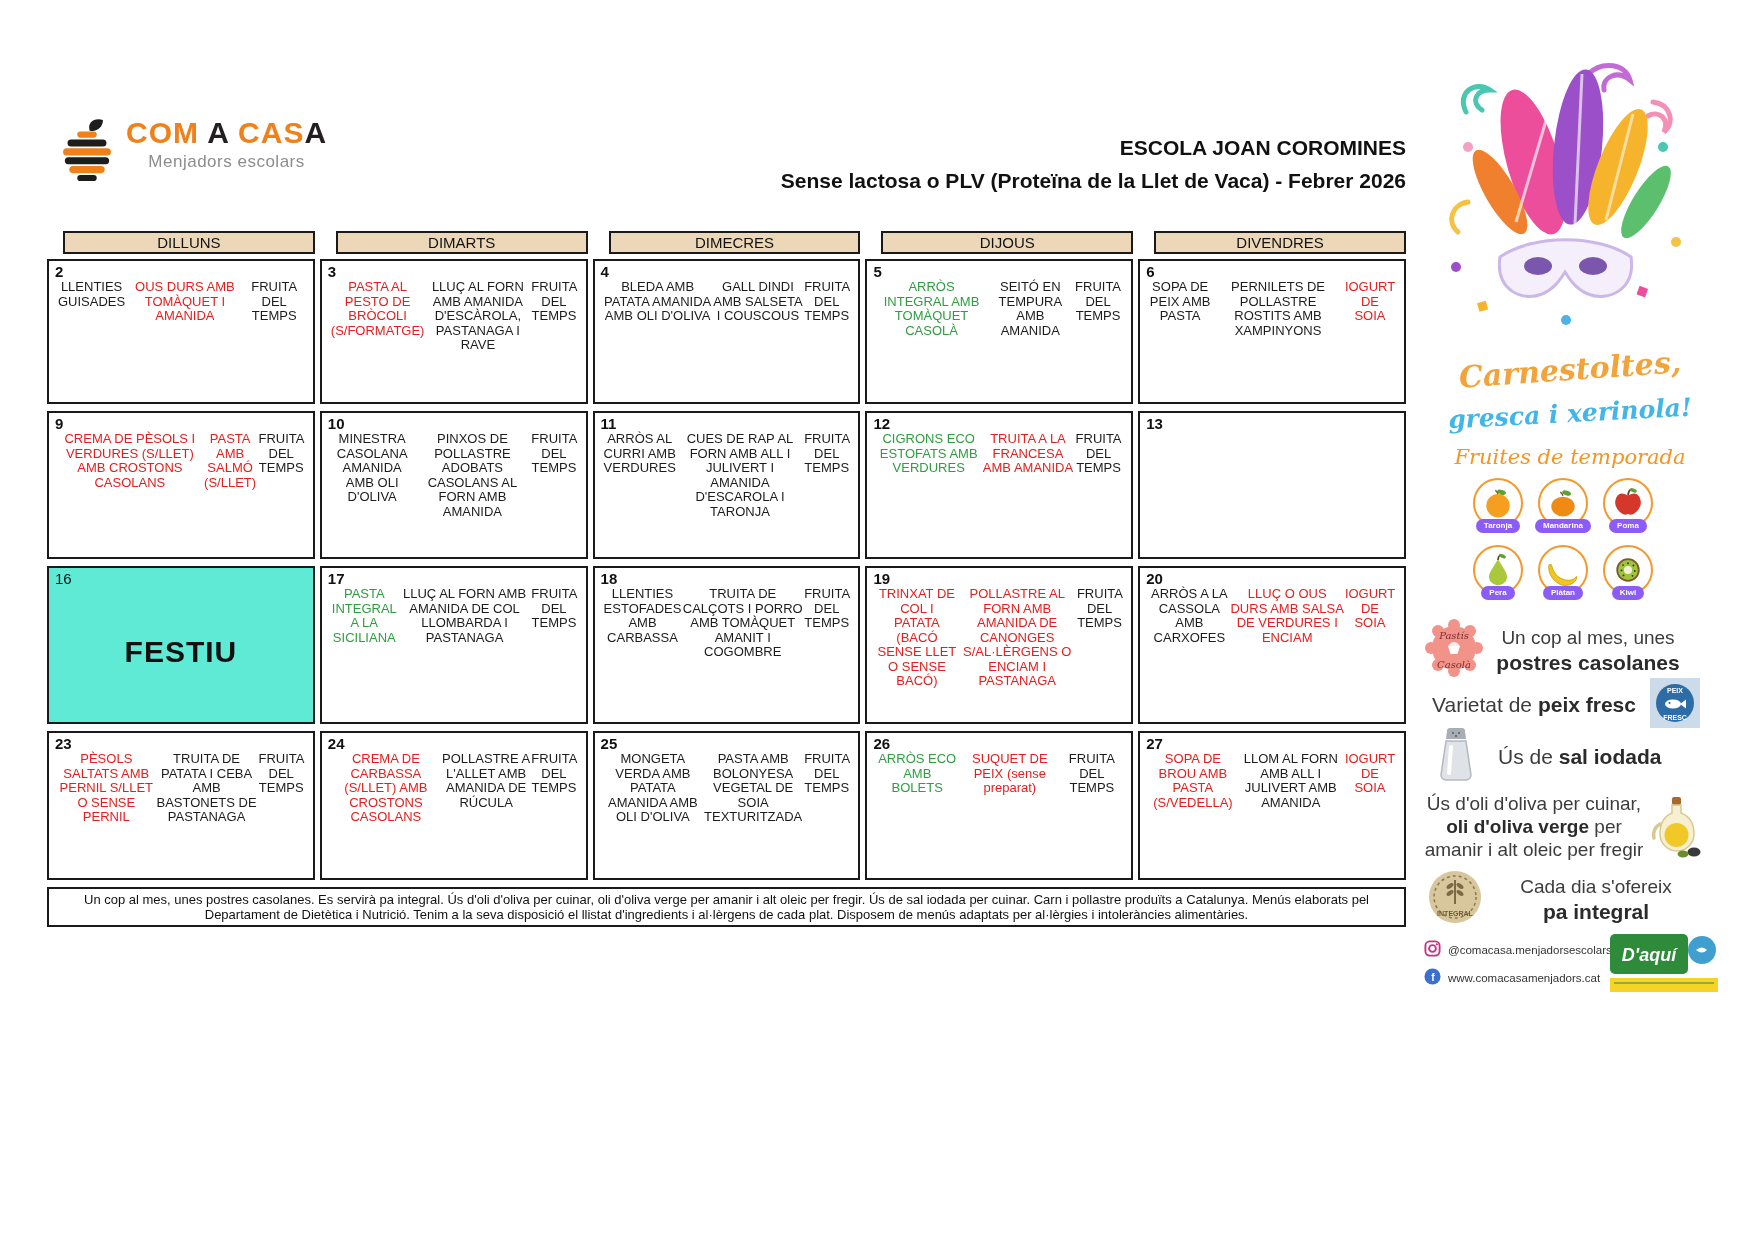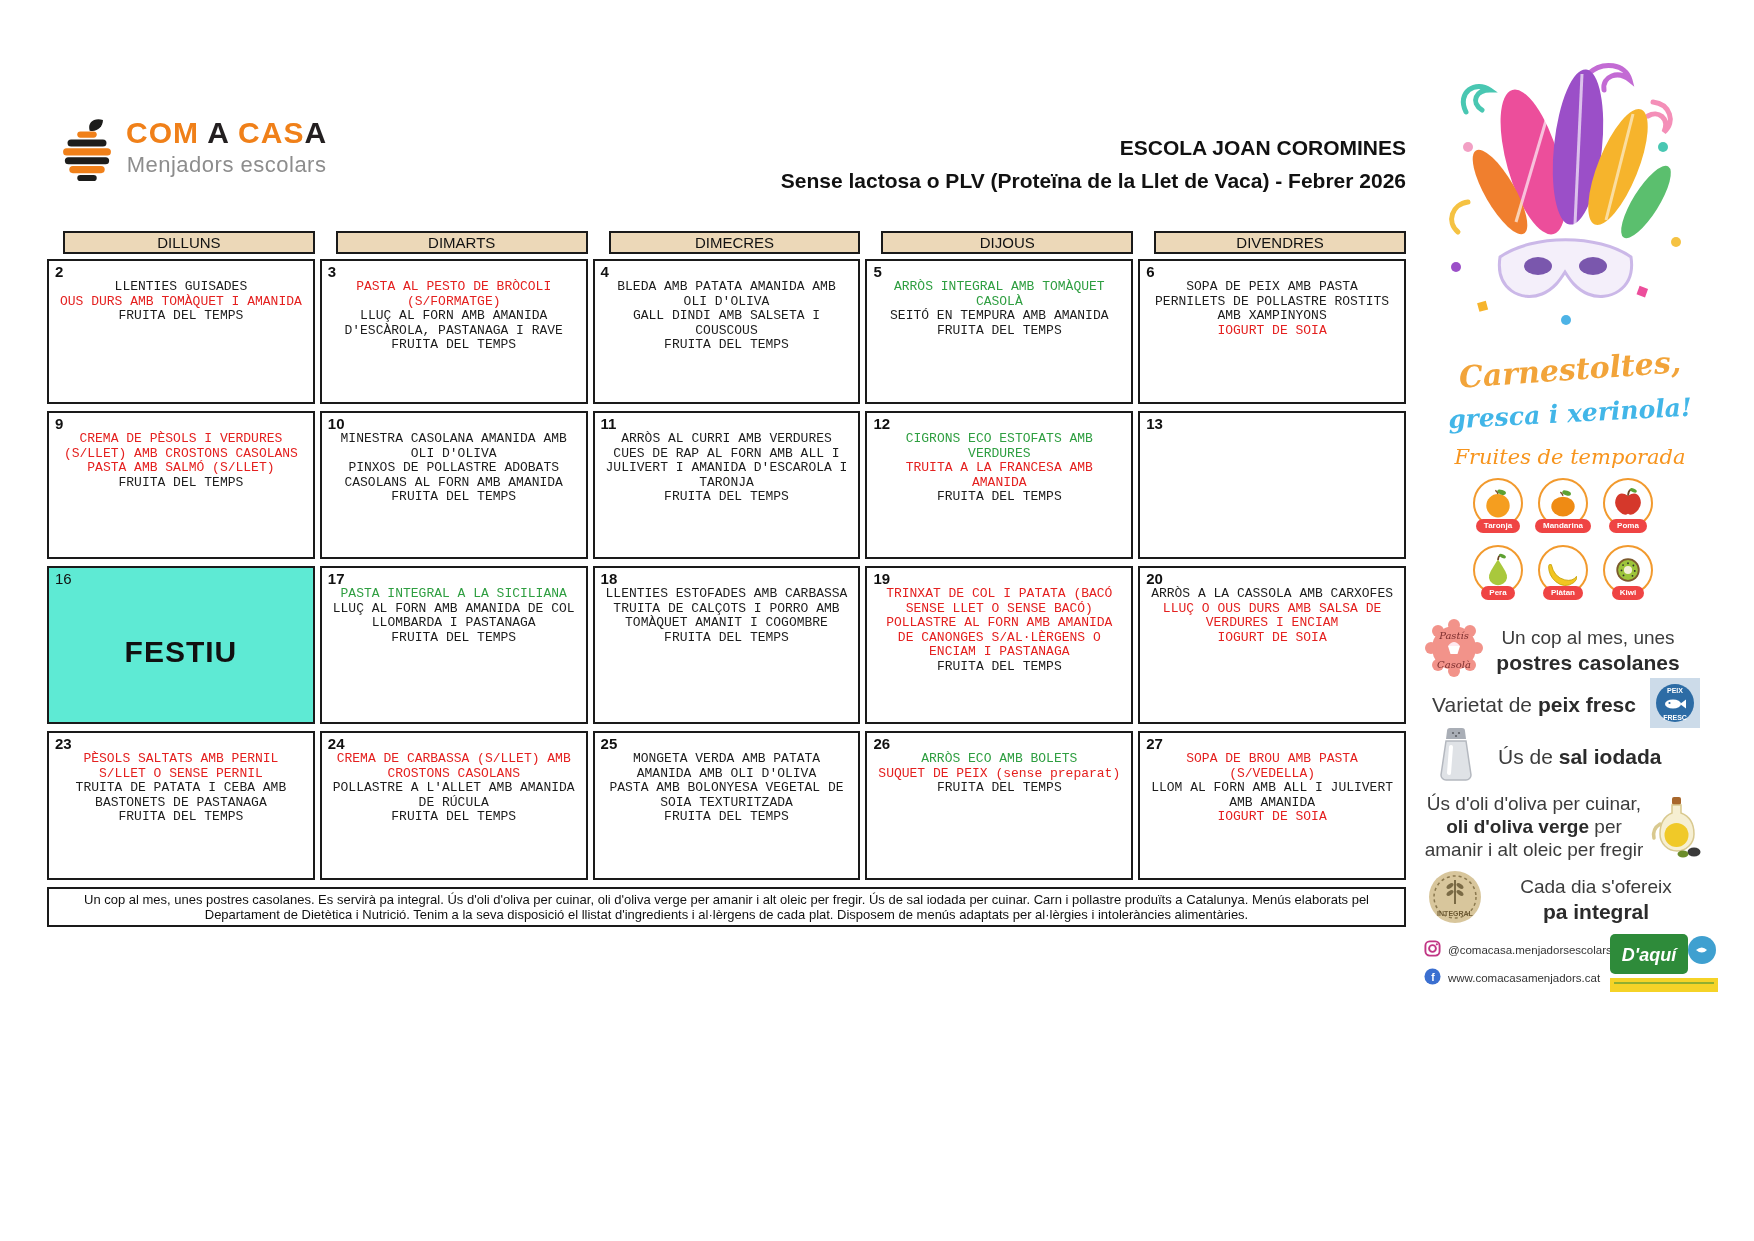--- a/index.html
+++ b/index.html
@@ -3,38 +3,38 @@
 <meta charset="utf-8">
 <style>
   html,body{margin:0;padding:0;background:#fff;}
   .page{position:relative;width:1754px;height:1241px;background:#fff;overflow:hidden;
         font-family:"Liberation Sans",sans-serif;color:#1c1c1c;}
 
   
   .logo{position:absolute;left:56px;top:116px;display:flex;align-items:flex-start;gap:8px;}
   .logo-apple svg{width:62px;height:70px;}
   .brand{font-size:30px;font-weight:bold;letter-spacing:1px;line-height:34px;}
-  .tagline{font-size:22px;color:#8d8d8d;letter-spacing:.5px;margin-top:2px;text-align:center;}
+  .tagline{font-size:17px;color:#8d8d8d;letter-spacing:.5px;margin-top:2px;text-align:center;}
 
   
   .school{position:absolute;right:348px;top:136px;font-size:21px;font-weight:bold;color:#111;}
   .menu-title{position:absolute;right:348px;top:169px;font-size:21px;font-weight:bold;color:#111;}
 
   
   .cal{position:absolute;left:47px;top:231px;width:1359px;}
   .day-row{display:grid;grid-template-columns:repeat(5,1fr);gap:5px;margin-bottom:5px;}
   .day-cell{height:23px;border:2px solid #1a1a1a;background:#ecd8b8;box-sizing:border-box;
             display:flex;align-items:center;justify-content:center;font-size:15px;color:#111;margin-left:16px;}
   .week{display:grid;grid-template-columns:repeat(5,1fr);gap:5px;margin-bottom:7px;}
   .cell{box-sizing:border-box;border:2px solid #1a1a1a;background:#fff;display:flex;
         flex-direction:column;padding:2px 6px 5px;}
   .cell.festiu{background:#5eead4;}
   .daynum{font-weight:bold;font-size:15px;color:#111;}
   .cell.festiu .daynum{font-weight:normal;}
-  .dishes{flex:1;display:flex;flex-direction:column;justify-content:flex-start;padding:0 3px 2px;font-family:Liberation Mono, monospace;}
+  .dishes{flex:1;display:flex;justify-content:center;padding:0 3px 2px;}
   .dish{text-align:center;font-size:13px;line-height:14.5px;color:#1c1c1c;}
   .dish.c-red{color:#e4201f;}
   .dish.c-green{color:#2e9e40;}
   .festiu-label{margin:auto;font-size:30px;font-weight:bold;letter-spacing:1px;color:#111;}
   .cal-footer{box-sizing:border-box;border:2px solid #1a1a1a;padding:3px 12px;text-align:center;
               font-size:13px;line-height:15px;color:#111;}
 
   
   .sb{position:absolute;}
   #carnival{left:1438px;top:52px;}
@@ -44,21 +44,21 @@
   #gresca{left:1420px;top:399px;width:300px;text-align:center;
       font-family:"DejaVu Serif",serif;font-style:italic;font-weight:bold;font-size:25px;
       color:#42b6e8;transform:rotate(-3deg);}
   #fruites-title{left:1420px;top:445px;width:300px;text-align:center;
       font-family:"DejaVu Serif",serif;font-style:italic;font-weight:normal;font-size:21px;color:#f7941d;}
   #fruits-grid{left:1468px;top:478px;width:200px;display:grid;grid-template-columns:repeat(3,60px);gap:12px 5px;}
   .fruit{width:60px;display:flex;flex-direction:column;align-items:center;}
   .fruit-circle{width:50px;height:50px;border-radius:50%;border:2.5px solid #f29a2e;background:#fff;
       box-sizing:border-box;display:flex;align-items:center;justify-content:center;}
   .fruit-circle svg{width:36px;height:36px;}
-  .fruit-label{margin-top:-9px;background:#ef4444;border-radius:8px;color:#fff;font-size:8px;
+  .fruit-label{margin-top:-9px;background:#8b5cf6;border-radius:8px;color:#fff;font-size:8px;
       font-weight:bold;line-height:14px;padding:0 8px;position:relative;white-space:nowrap;}
 
   #row-postres{left:1424px;top:618px;width:258px;display:flex;align-items:center;gap:10px;}
   .postres-text{flex:1;text-align:center;font-size:19px;line-height:25px;color:#3c3c3c;}
   .postres-text b{font-size:21px;color:#2b2b2b;}
   #row-peix{left:1428px;top:678px;width:272px;display:flex;align-items:center;gap:10px;}
   .peix-text{flex:1;text-align:center;font-size:21px;color:#3c3c3c;}
   .peix-text b{color:#2b2b2b;}
   #row-sal{left:1438px;top:727px;width:260px;display:flex;align-items:center;gap:24px;}
   .sal-text{font-size:21px;color:#3c3c3c;}

